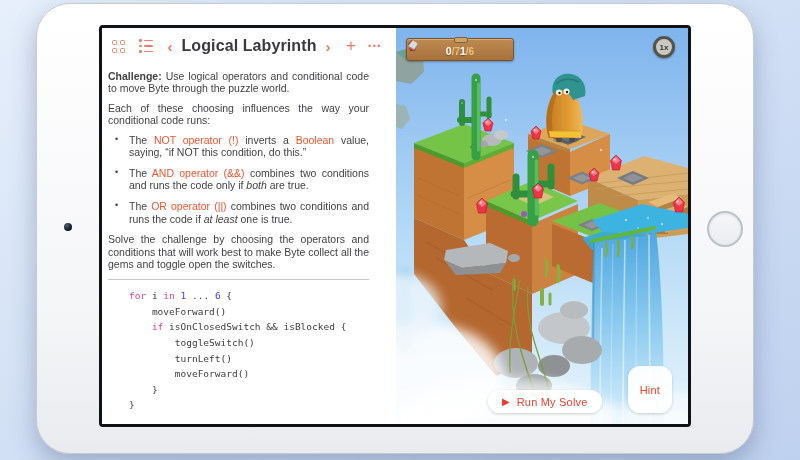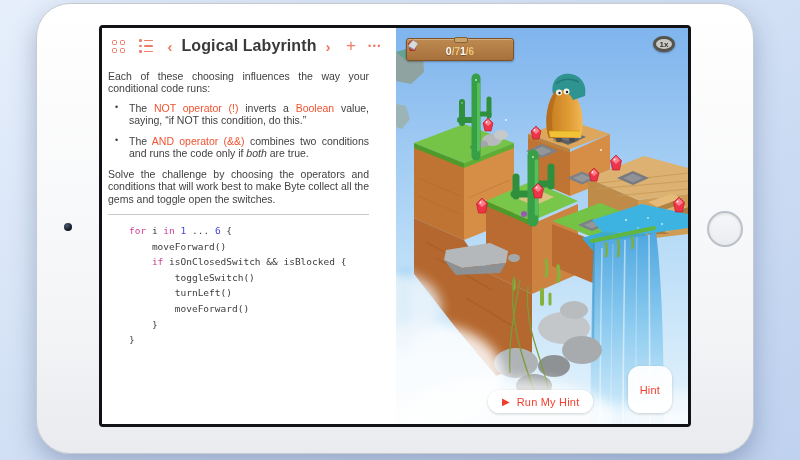--- a/index.html
+++ b/index.html
@@ -49,21 +49,21 @@
   .game{flex:1;position:relative;overflow:hidden;}
   .game svg{position:absolute;inset:0;display:block;}
   .hud-sign{position:absolute;left:10px;top:10px;width:106px;height:21px;border-radius:3px;
             background:linear-gradient(#bd8a51,#a8713c);border:1px solid #7d5226;
             box-shadow:inset 0 1px 0 rgba(255,255,255,.3),0 1px 2px rgba(0,0,0,.3);
             display:flex;align-items:center;justify-content:center;}
   .hud-sign::after{content:"";position:absolute;top:-2px;left:50%;margin-left:-6px;width:12px;height:4px;border-radius:2px;
             background:#caa36a;border:1px solid #866131;}
   .cnt{font-size:10.5px;font-weight:700;color:#fff;text-shadow:0 1px 1px rgba(0,0,0,.35);}
   .cnt-total{font-size:10px;font-weight:700;color:#ecc278;text-shadow:none;}
-  .speed-btn{position:absolute;right:13px;top:8px;width:22px;height:16px;border-radius:50%;
+  .speed-btn{position:absolute;right:13px;top:8px;width:22px;height:22px;border-radius:50%;
              background:radial-gradient(circle at 35% 30%,#ececе6,#c2c2ba 75%);
              background-color:#c9c9c1;border:3px solid #54544c;box-sizing:border-box;
              display:flex;align-items:center;justify-content:center;
              font-size:8px;font-weight:700;color:#3a3a36;box-shadow:0 1px 2px rgba(0,0,0,.35);}
   .pill{position:absolute;bottom:11px;height:23px;border-radius:12px;background:rgba(255,255,255,.94);
         display:flex;align-items:center;box-shadow:0 1px 3px rgba(0,0,0,.18);}
   .run-btn{left:92px;padding:0 14px;gap:7px;}
   .play-glyph{color:#f03b2e;font-size:10px;line-height:1;}
   .run-label,.hint-label{color:#f2402f;font-size:11px;font-weight:500;letter-spacing:.2px;}
   .hint-btn{right:16px;padding:12px 12px;}
@@ -107,24 +107,26 @@
             <span class="page-title">Logical Labyrinth</span>
             <span class="chev">›</span>
           </div>
           <div class="tb-right">
             <span class="icon-plus">+</span>
             <span class="icon-more">•••</span>
           </div>
         </div>
 
         <div class="content">
+          <p><span class="b">Challenge:</span><span> Use logical operators and conditional code to move Byte through the puzzle world.</span></p>
           <p>Each of these choosing influences the way your conditional code runs:</p>
           <ul>
             <li><span>The </span><span class="hl">NOT operator (!)</span><span> inverts a </span><span class="hl">Boolean</span><span> value, saying, “if NOT this condition, do this.”</span></li>
             <li><span>The </span><span class="hl">AND operator (&amp;&amp;)</span><span> combines two conditions and runs the code only if </span><span class="em">both</span><span> are true.</span></li>
+            <li><span>The </span><span class="hl">OR operator (||)</span><span> combines two conditions and runs the code if </span><span class="em">at least</span><span> one is true.</span></li>
           </ul>
           <p>Solve the challenge by choosing the operators and conditions that will work best to make Byte collect all the gems and toggle open the switches.</p>
           <hr>
           <pre><div><span class="kw">for</span><span> i </span><span class="kw">in</span><span> </span><span class="num">1</span><span> ... </span><span class="num">6</span><span> {</span></div><div>    moveForward()</div><div><span>    </span><span class="kw">if</span><span> isOnClosedSwitch &amp;&amp; isBlocked {</span></div><div>        toggleSwitch()</div><div>        turnLeft()</div><div>        moveForward()</div><div>    }</div><div>}</div></pre>
         </div>
       </div>
 
       <div class="game">
         <svg viewBox="0 0 292 396" width="100%" height="100%" preserveAspectRatio="none">
           <defs>
@@ -374,21 +376,21 @@
             <polygon points="6.5,1 12,5 8,11.5 1,7.5" fill="#d8dadc" stroke="#8c8f92" stroke-width=".6"></polygon>
             <polygon points="1,7.5 8,11.5 7.5,12.5 .5,8.5" fill="#8f9295"></polygon>
           </svg>
           <span><span class="cnt">1</span><span class="cnt-total">/6</span></span>
         </div>
 
         <div class="speed-btn">1x</div>
 
         <div class="pill run-btn">
           <span class="play-glyph">▶</span>
-          <span class="run-label">Run My Hint</span>
+          <span class="run-label">Run My Solve</span>
         </div>
         <div class="pill hint-btn">
           <span class="hint-label">Hint</span>
         </div>
       </div>
     </div>
   </div>
 </div>
 
 </body></html>

